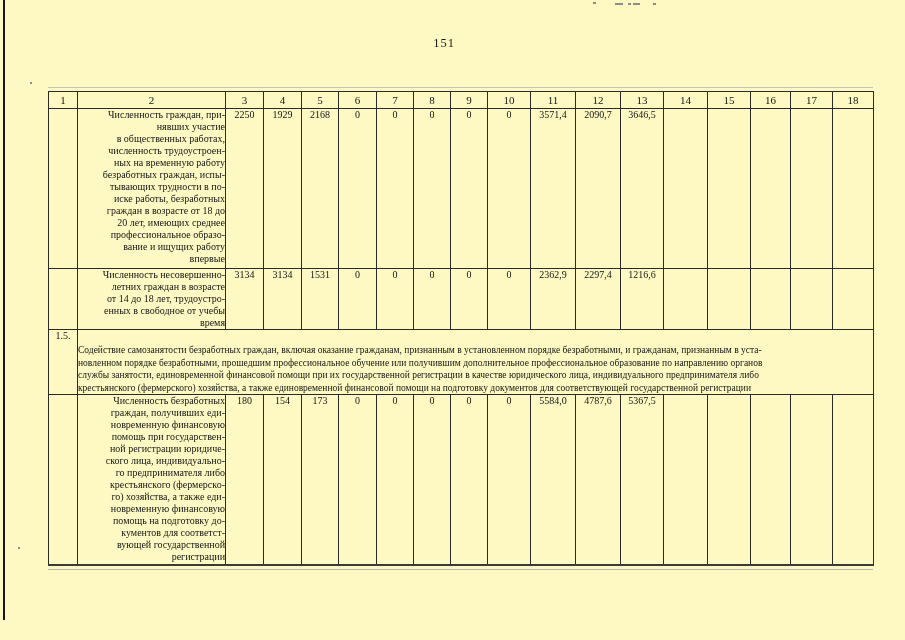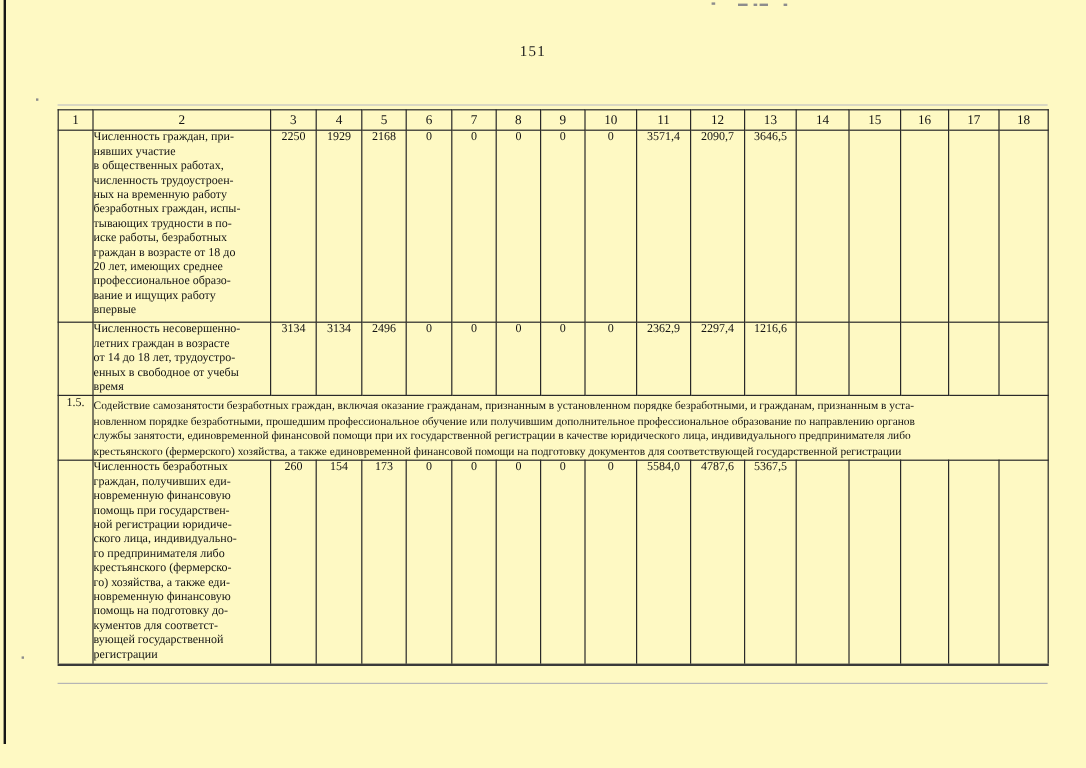--- a/index.html
+++ b/index.html
@@ -55,34 +55,35 @@
     line-height: 16px;
   }
   td.cell-num {
     text-align: center;
     padding-top: 1px;
   }
   td.cell-label {
     white-space: pre-line;
     line-height: 12px;
     padding: 1px 2px 0 3px;
+    text-align: right;
   }
   td.cell-val {
     text-align: center;
     padding-top: 2px;
   }
   td.section-text {
     white-space: pre-line;
     line-height: 13px;
     padding: 1px 3px 0 4px;
   }
   td.section-text.dense {
     font-size: 9.5px;
     line-height: 12.6px;
-    padding-top: 3px;
+    padding-top: 14px;
     text-align: justify;
   }
   
   .scan-edge-line {
     position: absolute;
     left: 3px;
     top: 0;
     width: 2px;
     height: 620px;
     background: #161616;
@@ -206,21 +207,21 @@
 
     <tr style="height:59px">
       <td class="cell-num"></td>
       <td class="cell-label">Численность несовершенно-
 летних граждан в возрасте
 от 14 до 18 лет, трудоустро-
 енных в свободное от учебы
 время</td>
       <td class="cell-val">3134</td>
       <td class="cell-val">3134</td>
-      <td class="cell-val">2496</td>
+      <td class="cell-val">1531</td>
       <td class="cell-val">0</td>
       <td class="cell-val">0</td>
       <td class="cell-val">0</td>
       <td class="cell-val">0</td>
       <td class="cell-val">0</td>
       <td class="cell-val">2362,9</td>
       <td class="cell-val">2297,4</td>
       <td class="cell-val">1216,6</td>
       <td class="cell-val"></td>
       <td class="cell-val"></td>
@@ -246,21 +247,21 @@
 ной регистрации юридиче-
 ского лица, индивидуально-
 го предпринимателя либо
 крестьянского (фермерско-
 го) хозяйства,  а также еди-
 новременную финансовую
 помощь на подготовку до-
 кументов для соответст-
 вующей государственной
 регистрации</td>
-      <td class="cell-val">260</td>
+      <td class="cell-val">180</td>
       <td class="cell-val">154</td>
       <td class="cell-val">173</td>
       <td class="cell-val">0</td>
       <td class="cell-val">0</td>
       <td class="cell-val">0</td>
       <td class="cell-val">0</td>
       <td class="cell-val">0</td>
       <td class="cell-val">5584,0</td>
       <td class="cell-val">4787,6</td>
       <td class="cell-val">5367,5</td>

